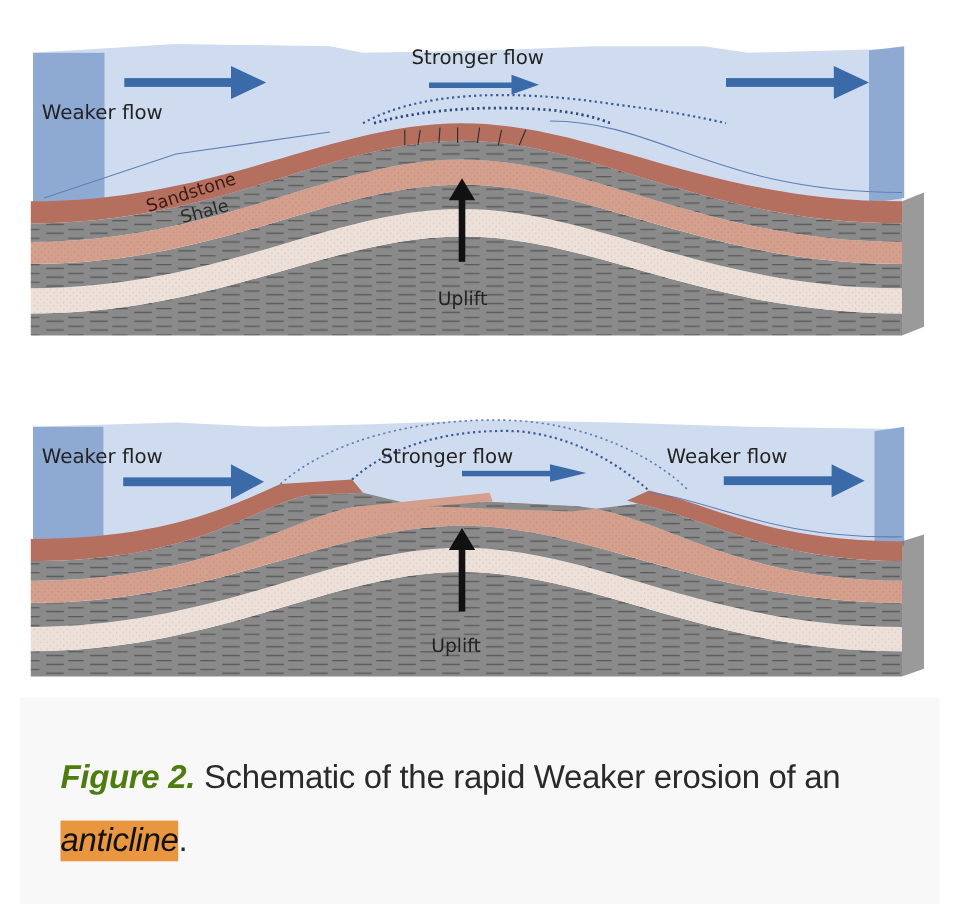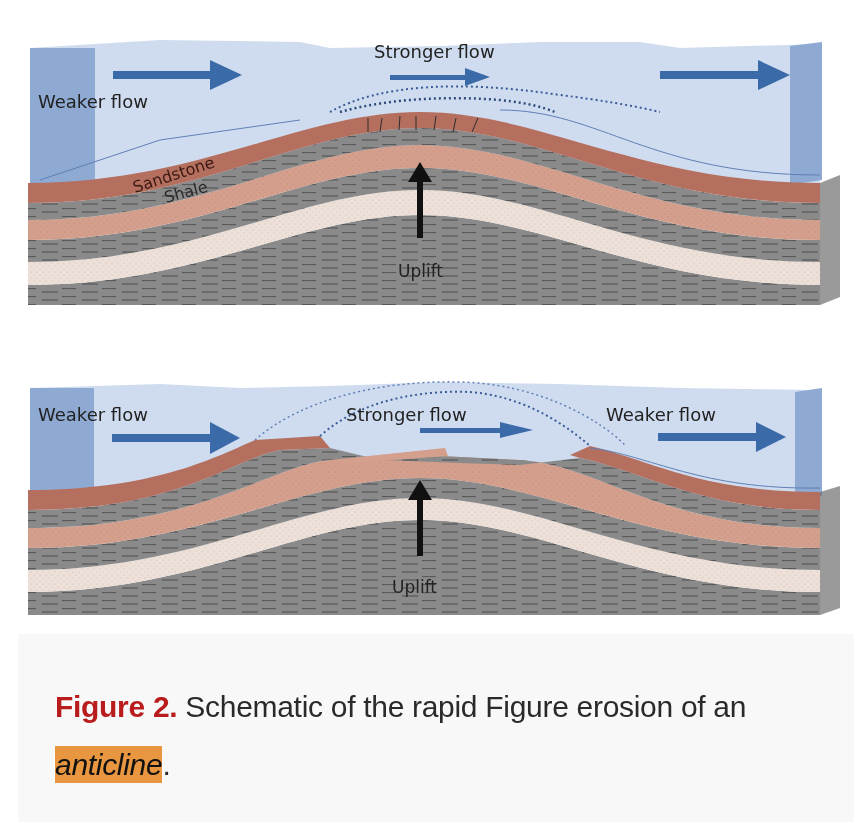--- a/index.html
+++ b/index.html
@@ -10,21 +10,21 @@
   svg text { font-family: "DejaVu Sans", sans-serif; }
   .caption {
     position: absolute; left: 18px; top: 634px; width: 836px; height: 188px;
     background: #f8f8f8;
   }
   .caption-text {
     position: absolute; left: 37px; top: 44px; width: 780px;
     font-family: "Liberation Sans", sans-serif; font-size: 30px; line-height: 58px;
     color: #2a2a2a; letter-spacing: -0.3px;
   }
-  .caption-text b { font-weight: bold; color: #b91c1c; }
+  .caption-text b { font-weight: bold; color: #4d7c0f; font-style: italic; }
   .hl { background: #e8963f; color: #111; padding: 2px 0; font-style: italic; }
 </style>
 </head>
 <body>
 
 <div class="panel" id="panel-top">
   <svg width="866" height="320" viewBox="0 0 866 320">
     <defs>
       <pattern id="shaleDash" width="40" height="8" patternUnits="userSpaceOnUse">
         <rect width="40" height="8" fill="#8a8a8a"></rect>
@@ -154,14 +154,14 @@
     </g>
 
     <text x="38" y="61" font-size="18" fill="#222">Weaker flow</text>
     <text x="346" y="61" font-size="18" fill="#222">Stronger flow</text>
     <text x="606" y="61" font-size="18" fill="#222">Weaker flow</text>
     <text x="392" y="233" font-size="17" fill="#222">Uplift</text>
   </svg>
 </div>
 
 <div class="caption">
-  <div class="caption-text"><b>Figure 2.</b><span> Schematic of the rapid Figure erosion of an </span><span class="hl">anticline</span><span>.</span></div>
+  <div class="caption-text"><b>Figure 2.</b><span> Schematic of the rapid Weaker erosion of an </span><span class="hl">anticline</span><span>.</span></div>
 </div>
 
 </body></html>

